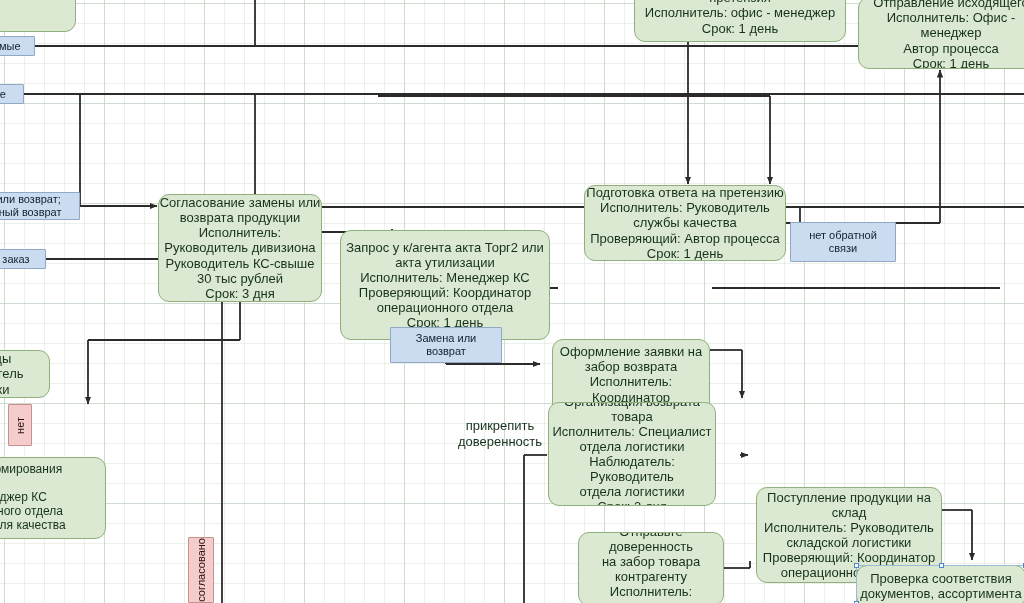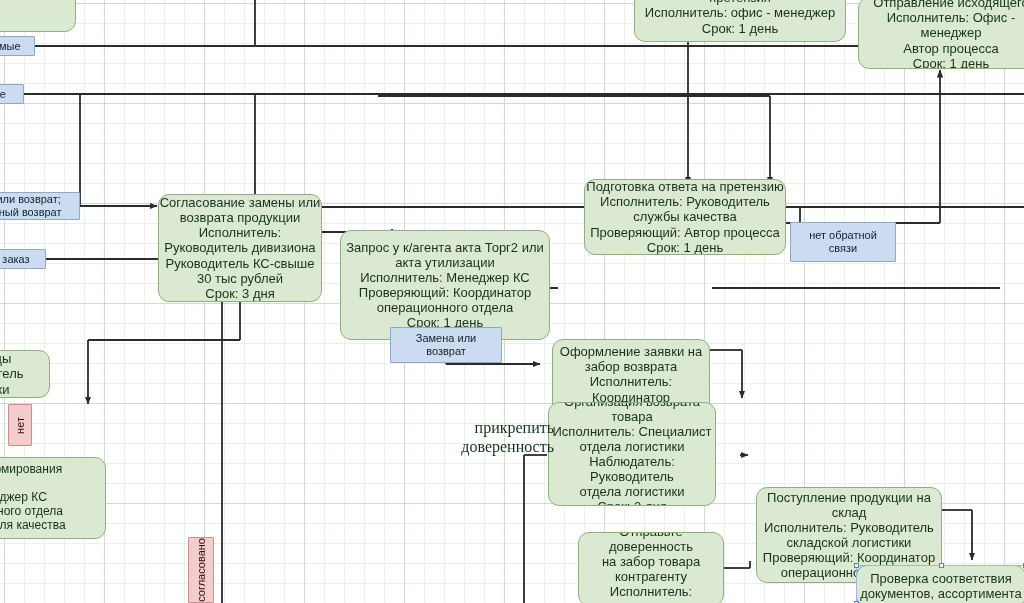--- a/index.html
+++ b/index.html
@@ -61,26 +61,25 @@
     color: #2a1010;
     font-size: 11px;
     border-radius: 1px;
   }
   .vert {
     writing-mode: vertical-rl;
     transform: rotate(180deg);
   }
   .plain {
     position: absolute;
-    text-align: right;
-    font-size: 16px;
+    text-align: center;
+    font-size: 13px;
     color: #16321c;
     line-height: 1.2;
     white-space: pre-line;
-    font-family: Liberation Serif, serif;
   }
   .selbox {
     position: absolute;
     box-sizing: border-box;
     border: 1px solid #9cb9d8;
   }
   .handle {
     position: absolute;
     width: 5px;
     height: 5px;
@@ -165,21 +164,21 @@
   <div class="node proc" style="left:634px;top:-16px;width:212px;height:58px;">претензия
 Исполнитель: офис - менеджер
 Срок: 1 день</div>
 
   <div class="node proc" style="left:858px;top:-3px;width:186px;height:72px;">Отправление исходящего
 Исполнитель: Офис - менеджер
 Автор процесса
 Срок: 1 день</div>
 
 
-  <div class="node proc" style="left:584px;top:179px;width:202px;height:76px;">Подготовка ответа на претензию
+  <div class="node proc" style="left:584px;top:185px;width:202px;height:76px;">Подготовка ответа на претензию
 Исполнитель: Руководитель
 службы качества
 Проверяющий: Автор процесса
 Срок: 1 день</div>
 
   <div class="node proc" style="left:158px;top:194px;width:164px;height:108px;">Согласование замены или
 возврата продукции
 Исполнитель:
 Руководитель дивизиона
 Руководитель КС-свыше

